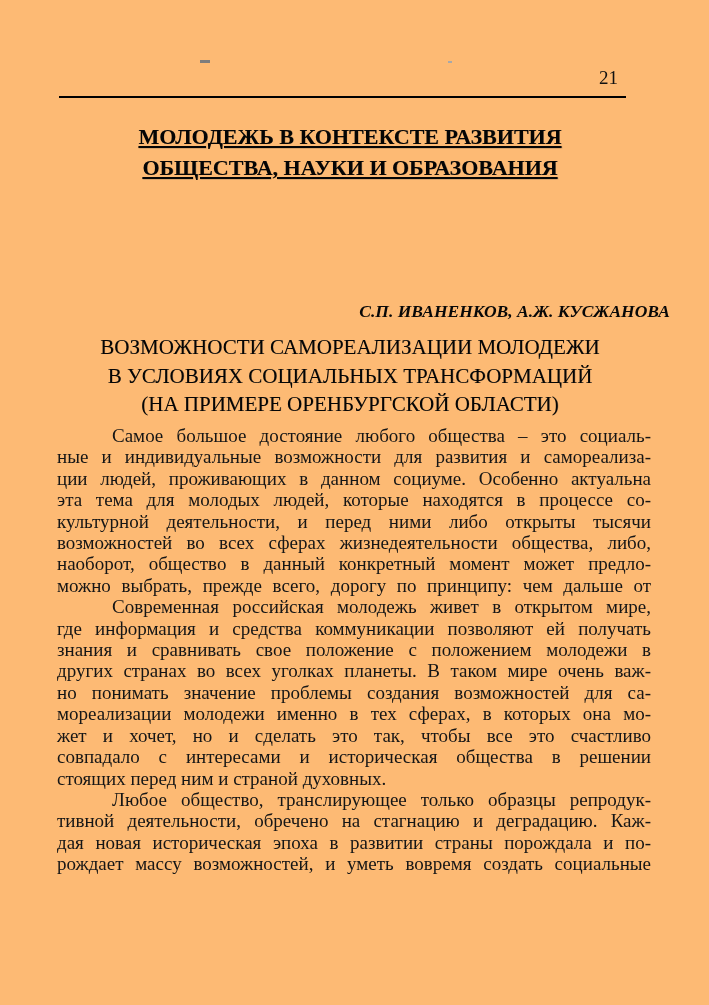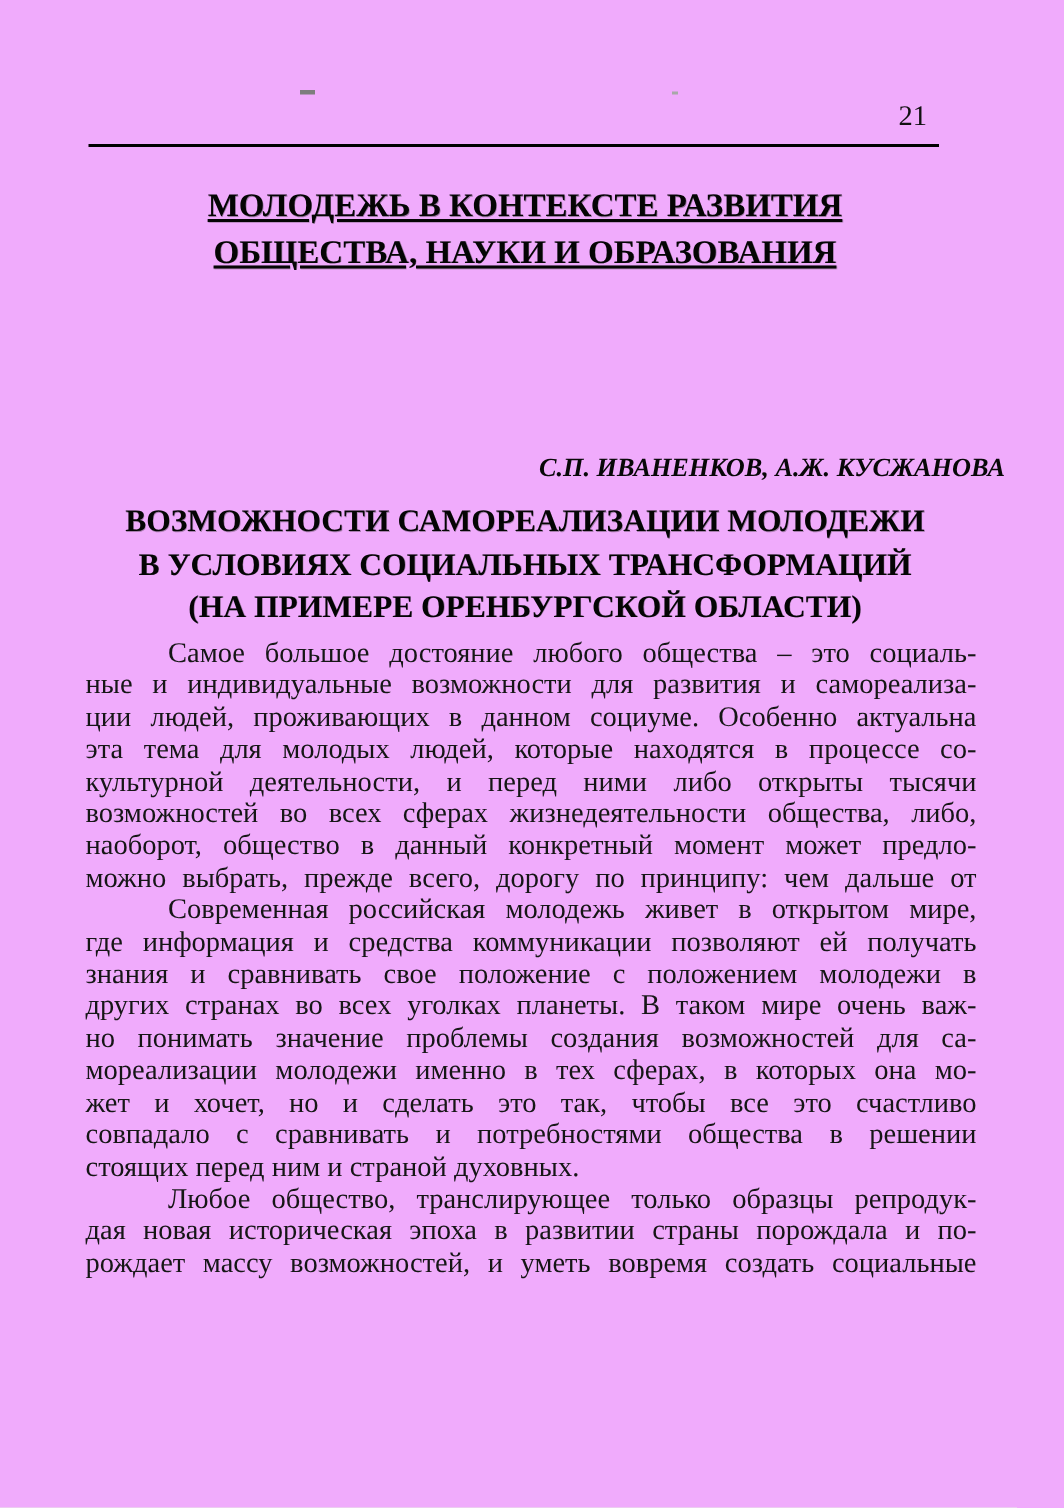--- a/index.html
+++ b/index.html
@@ -1,20 +1,20 @@
 <!DOCTYPE html>
 <html><head>
 <meta charset="utf-8">
 <style>
   html, body { margin: 0; padding: 0; background: #e8e8e8; }
   .page {
     position: relative;
     width: 709px;
     height: 1005px;
-    background: #f0abfc;
+    background: #fdba74;
     font-family: "Liberation Serif", "DejaVu Serif", serif;
     color: #1a1a1a;
     overflow: hidden;
     margin: 0 auto;
   }
 
   
   .artifact { position: absolute; }
   .artifact.a1 { left: 200px; top: 60px; width: 10px; height: 3px; background: #7d7d7d; }
   .artifact.a2 { left: 448px; top: 61px; width: 4px;  height: 2px; background: #a8a8a8; }
@@ -68,21 +68,21 @@
 
   .article-title {
     position: absolute;
     top: 333px;
     left: 30px;
     width: 640px;
     margin: 0;
     text-align: center;
     font-size: 21px;
     line-height: 28.5px;
-    font-weight: bold;
+    font-weight: normal;
     color: #050505;
     text-shadow: 0.4px 0.4px 0 rgba(60,60,60,0.4);
   }
   .article-title .tl { display: block; }
 
   .body-text {
     position: absolute;
     top: 425px;
     left: 57px;
     width: 594px;
@@ -137,25 +137,26 @@
     </div>
 
     <div class="para">
       <div class="line first">Современная российская молодежь живет в открытом мире,</div>
       <div class="line">где информация и средства коммуникации позволяют ей получать</div>
       <div class="line">знания и сравнивать свое положение с положением молодежи в</div>
       <div class="line">других странах во всех уголках планеты. В таком мире очень важ-</div>
       <div class="line">но понимать значение проблемы создания возможностей для са-</div>
       <div class="line">мореализации молодежи именно в тех сферах, в которых она мо-</div>
       <div class="line">жет и хочет, но и сделать это так, чтобы все это счастливо</div>
-      <div class="line">совпадало с сравнивать и потребностями общества в решении</div>
+      <div class="line">совпадало с интересами и историческая общества в решении</div>
       <div class="line end">стоящих перед ним и страной духовных.</div>
     </div>
 
     <div class="para">
       <div class="line first">Любое общество, транслирующее только образцы репродук-</div>
+      <div class="line">тивной деятельности, обречено на стагнацию и деградацию. Каж-</div>
       <div class="line">дая новая историческая эпоха в развитии страны порождала и по-</div>
       <div class="line">рождает массу возможностей, и уметь вовремя создать социальные</div>
     </div>
 
   </div>
 
 </div>
 
 </body></html>

